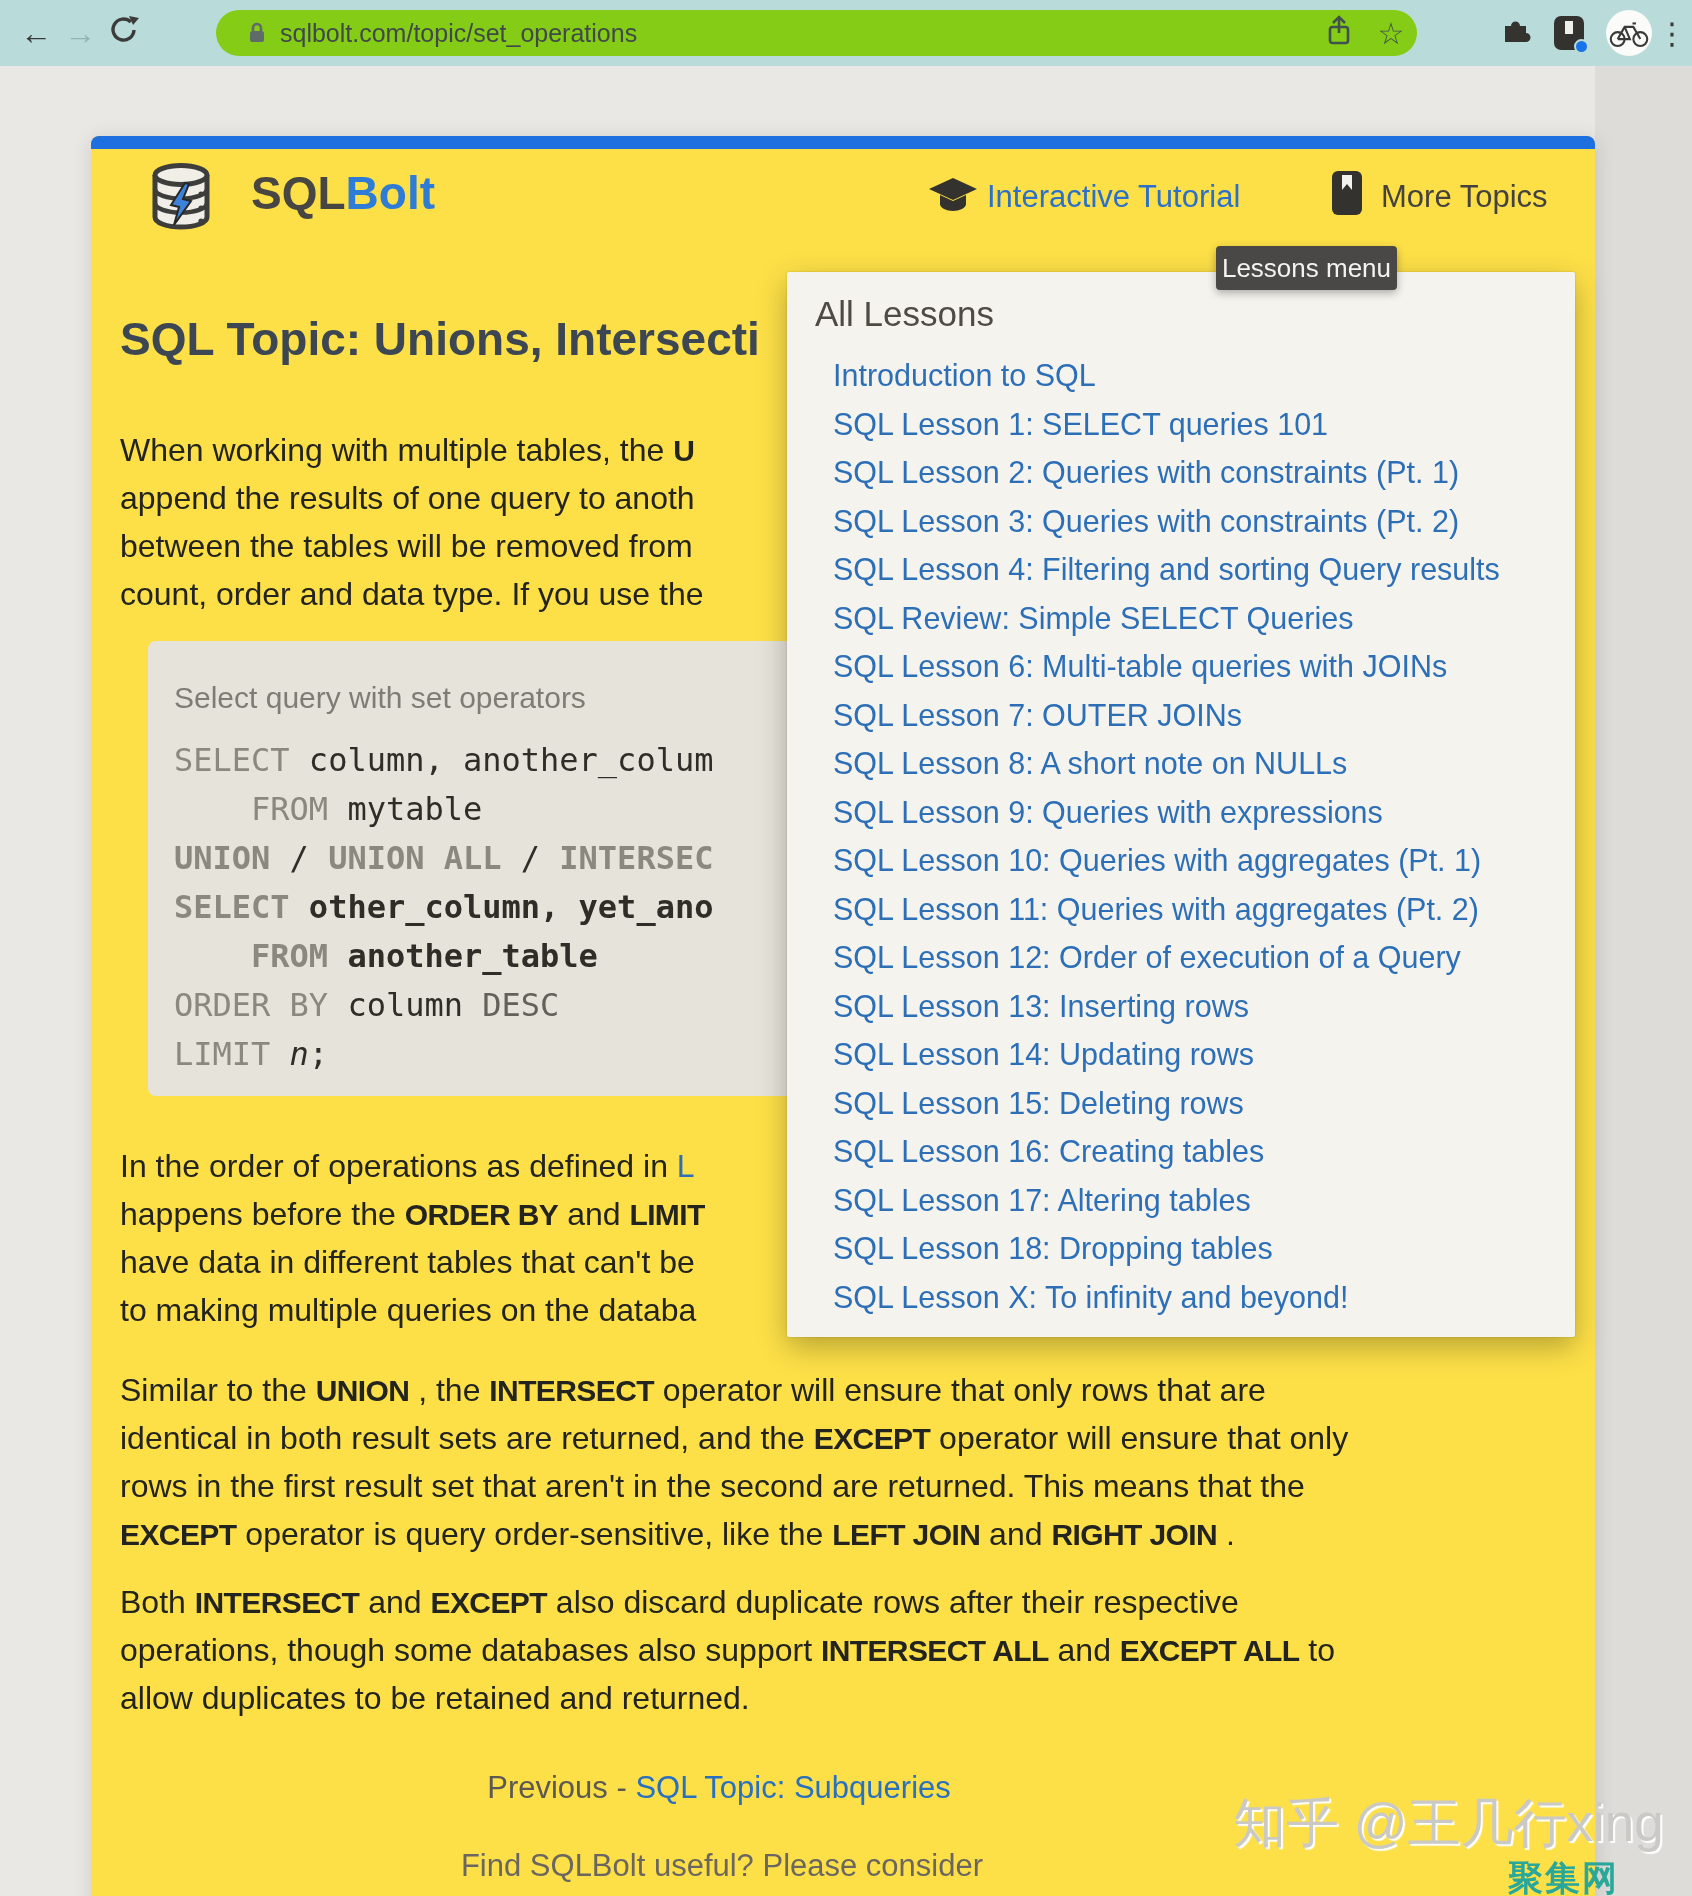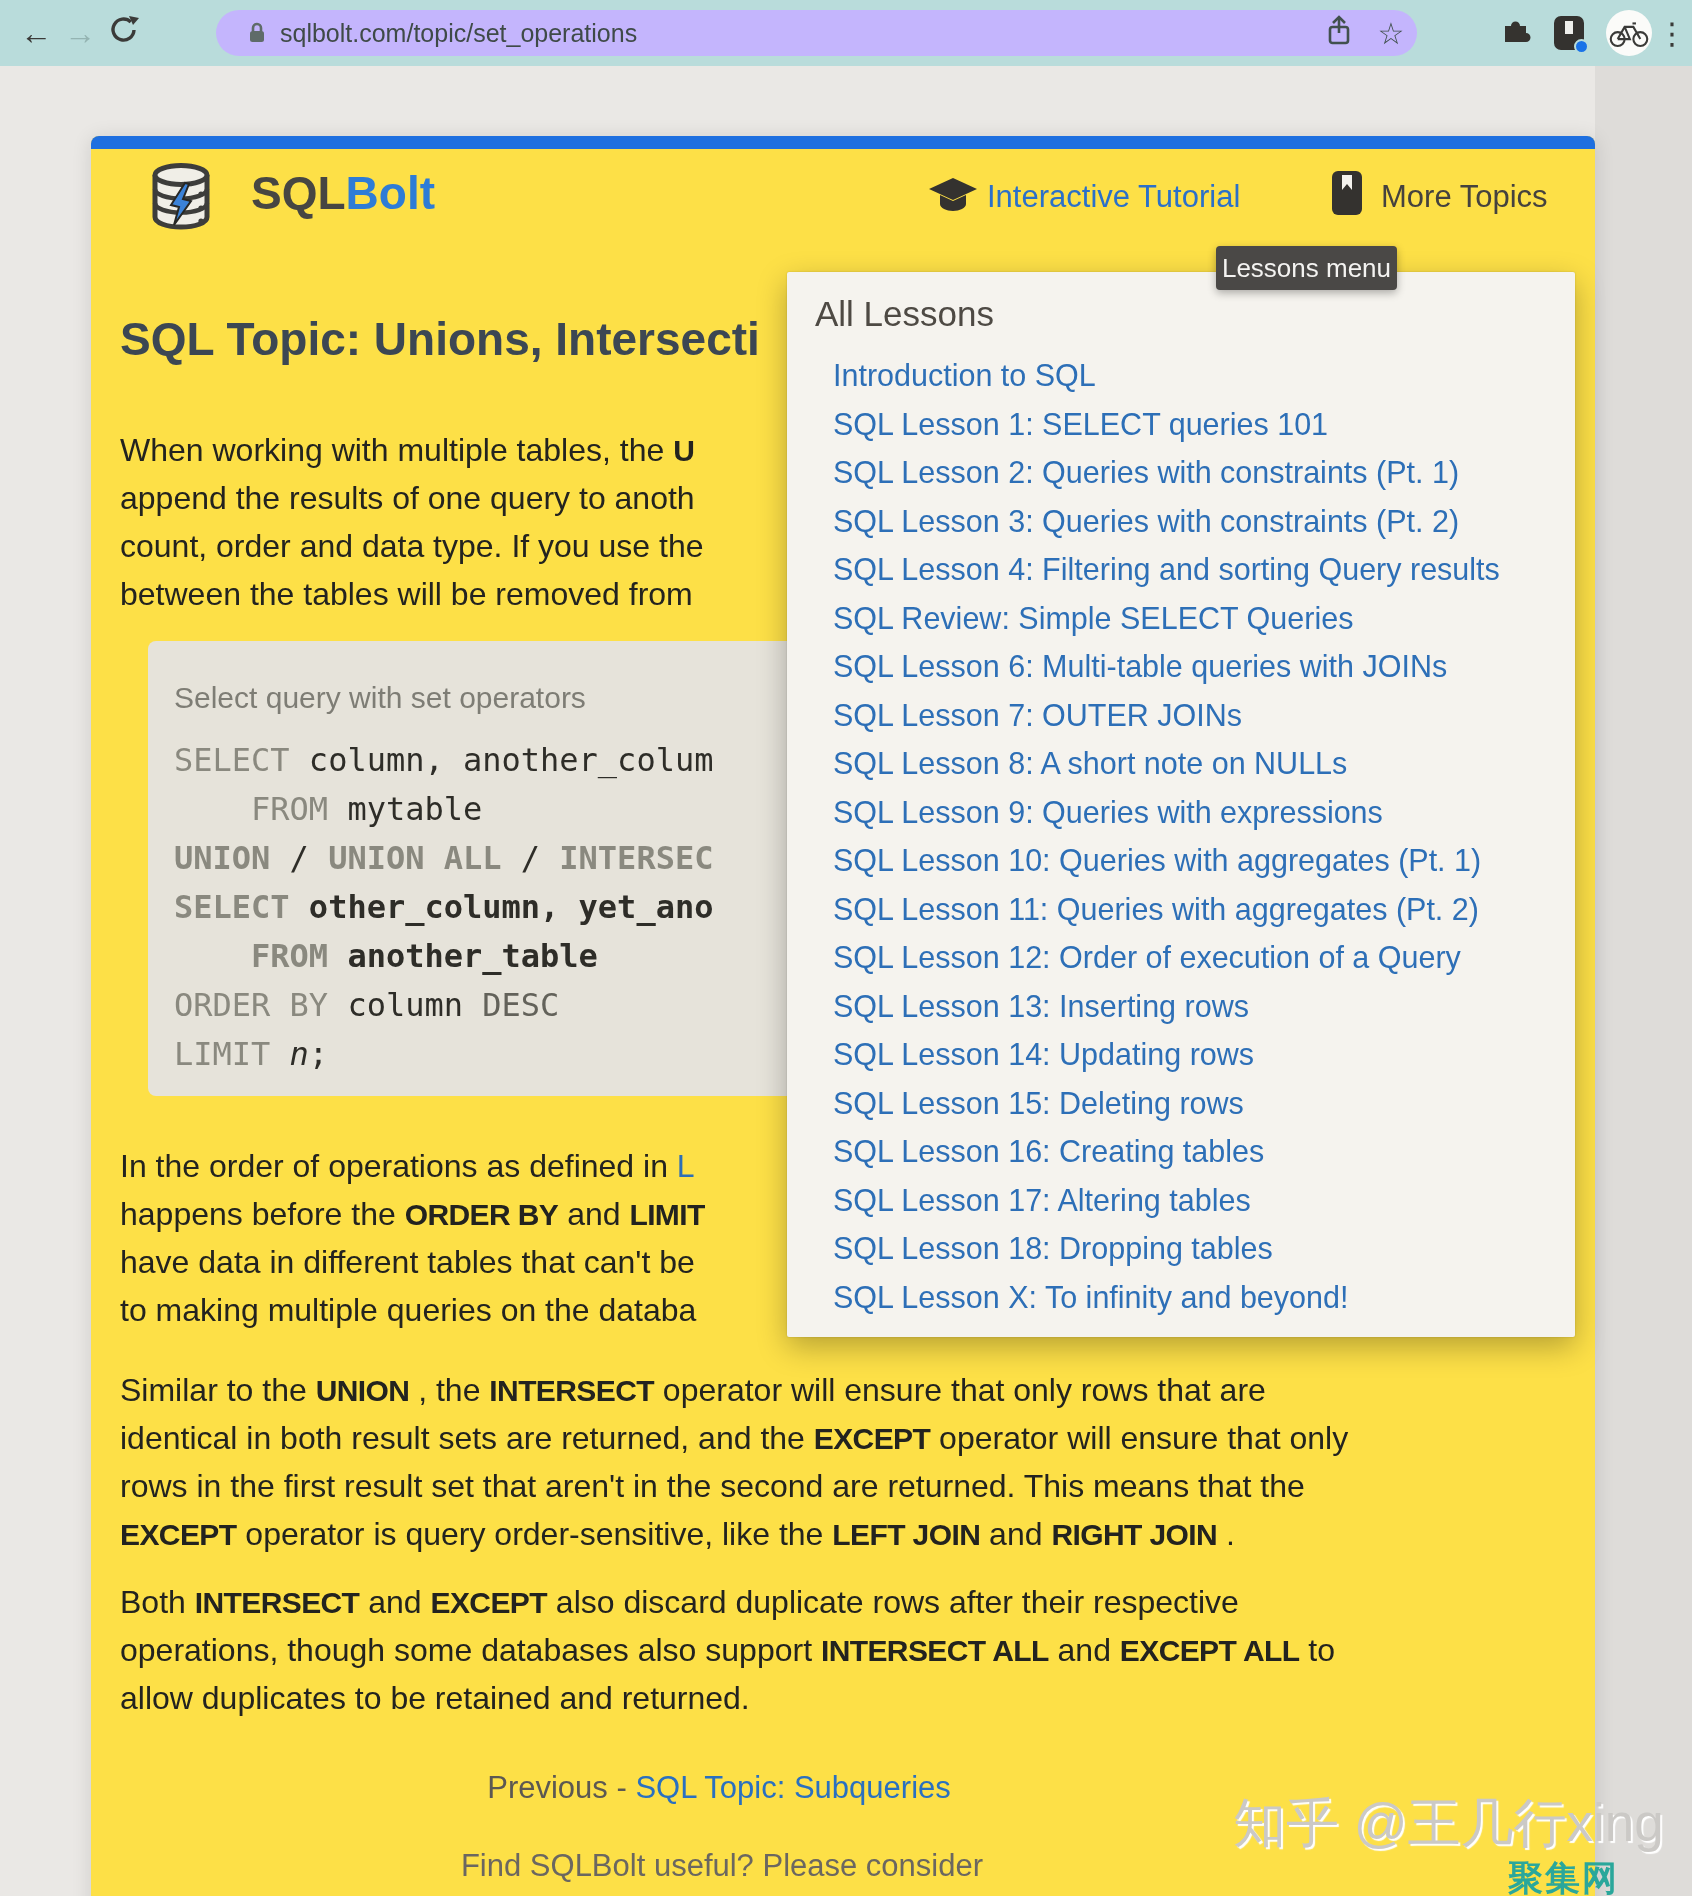--- a/index.html
+++ b/index.html
@@ -6,21 +6,21 @@
   html,body { width:1692px; height:1896px; overflow:hidden; }
   body { font-family:"Liberation Sans", sans-serif; background:#eae8e5; position:relative; }
 
   
   .chrome { position:absolute; left:0; top:0; width:1692px; height:66px;
             background:#b9dcdb; display:flex; align-items:center; z-index:10; }
   .nav-ico { width:44px; text-align:center; font-size:32px; color:#3a3a38; cursor:pointer; }
   .nav-ico.fwd { color:#94b4b2; }
   .chrome .spacer { flex:0 0 14px; }
   .omnibox { position:absolute; left:216px; top:10px; width:1201px; height:46px;
-             background:#c4b5fd; border-radius:23px; display:flex; align-items:center; }
+             background:#84cc16; border-radius:23px; display:flex; align-items:center; }
   .omnibox .lock { margin-left:32px; }
   .url-text { margin-left:14px; font-size:25px; color:#3f4a48; flex:1; white-space:nowrap; overflow:hidden; }
   .pill-ico { width:52px; text-align:center; flex:0 0 auto; }
   .star-glyph { font-size:30px; color:#41504e; }
   .chrome-right { position:absolute; right:0; top:0; height:66px; display:flex; align-items:center; }
   .ext-dark { position:relative; width:30px; height:34px; background:#34322f; border-radius:7px; }
   .ext-dark .slot { position:absolute; left:11px; top:5px; width:8px; height:13px; background:#efefec; }
   .ext-dark .badge { position:absolute; right:-5px; bottom:-4px; width:15px; height:15px;
                      border-radius:50%; background:#1a73e8; border:2px solid #b9dcdb; }
   .avatar { width:46px; height:46px; border-radius:50%; background:#fbfbf9; display:flex;
@@ -183,22 +183,22 @@
       <polygon points="11,5 21,5 21,20 16,14 11,20" fill="#f4f2ed"></polygon>
     </svg>
   </div>
   <div class="nav-label-more">More Topics</div>
 
   <h1 class="page-heading">SQL Topic: Unions, Intersecti</h1>
 
   <div class="body-lines p1">
       <div class="tl"><span class="r-n">When working with multiple tables, the </span><span class="r-c">U</span></div>
       <div class="tl"><span class="r-n">append the results of one query to anoth</span></div>
+      <div class="tl"><span class="r-n">between the tables will be removed from</span></div>
       <div class="tl"><span class="r-n">count, order and data type. If you use the</span></div>
-      <div class="tl"><span class="r-n">between the tables will be removed from</span></div>
     </div>
 
   <div class="codeblock">
     <div class="code-caption">Select query with set operators</div>
     <div class="codelines">
         <div class="tl"><span class="r-kw">SELECT</span><span class="r-id"> column, another_colum</span></div>
         <div class="tl"><span class="r-id">    </span><span class="r-kw">FROM</span><span class="r-id"> mytable</span></div>
         <div class="tl"><span class="r-kwb">UNION</span><span class="r-id"> / </span><span class="r-kwb">UNION ALL</span><span class="r-id"> / </span><span class="r-kwb">INTERSEC</span></div>
         <div class="tl"><span class="r-kwb">SELECT</span><span class="r-idb"> other_column, yet_ano</span></div>
         <div class="tl"><span class="r-idb">    </span><span class="r-kwb">FROM</span><span class="r-idb"> another_table</span></div>

